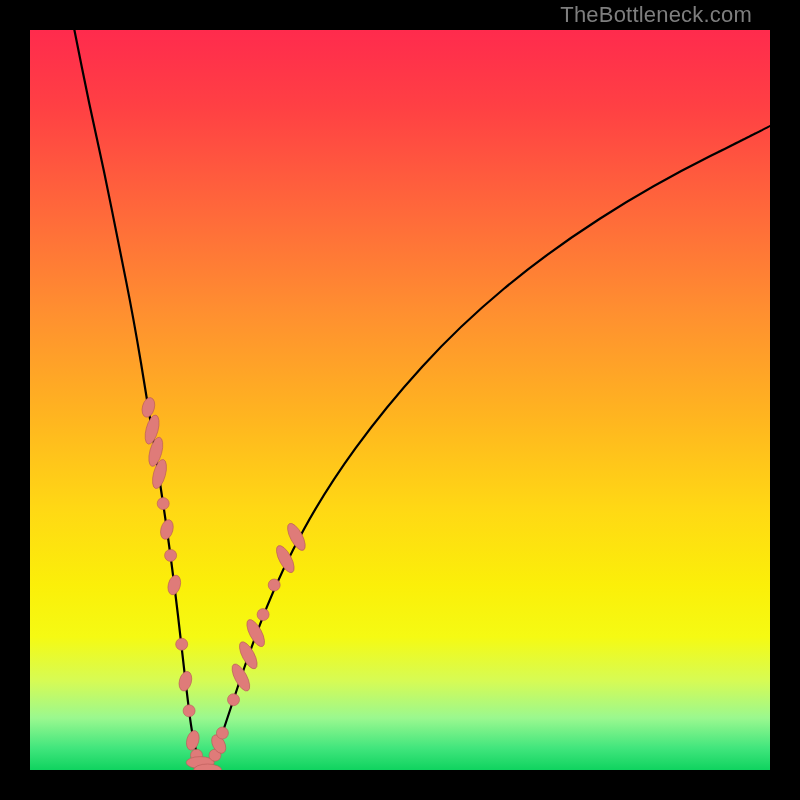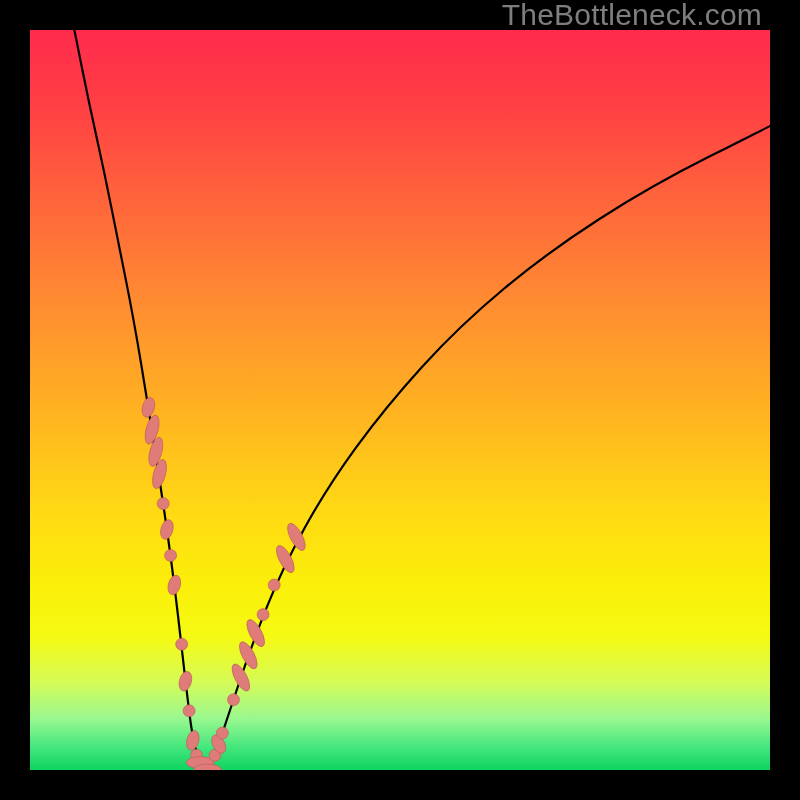--- a/index.html
+++ b/index.html
@@ -41,24 +41,24 @@
     );
   }
   svg {
     position: absolute;
     top: 0;
     left: 0;
   }
   .watermark {
     position: absolute;
     top: 0;
-    right: 38px;
+    right: 48px;
     color: #7e7e7e;
     font-family: Arial, Helvetica, sans-serif;
-    font-size: 30px;
+    font-size: 22px;
     letter-spacing: 0.2px;
     line-height: 30px;
     user-select: none;
   }
 </style>
 </head>
 <body>
 
 <div class="frame">
 

